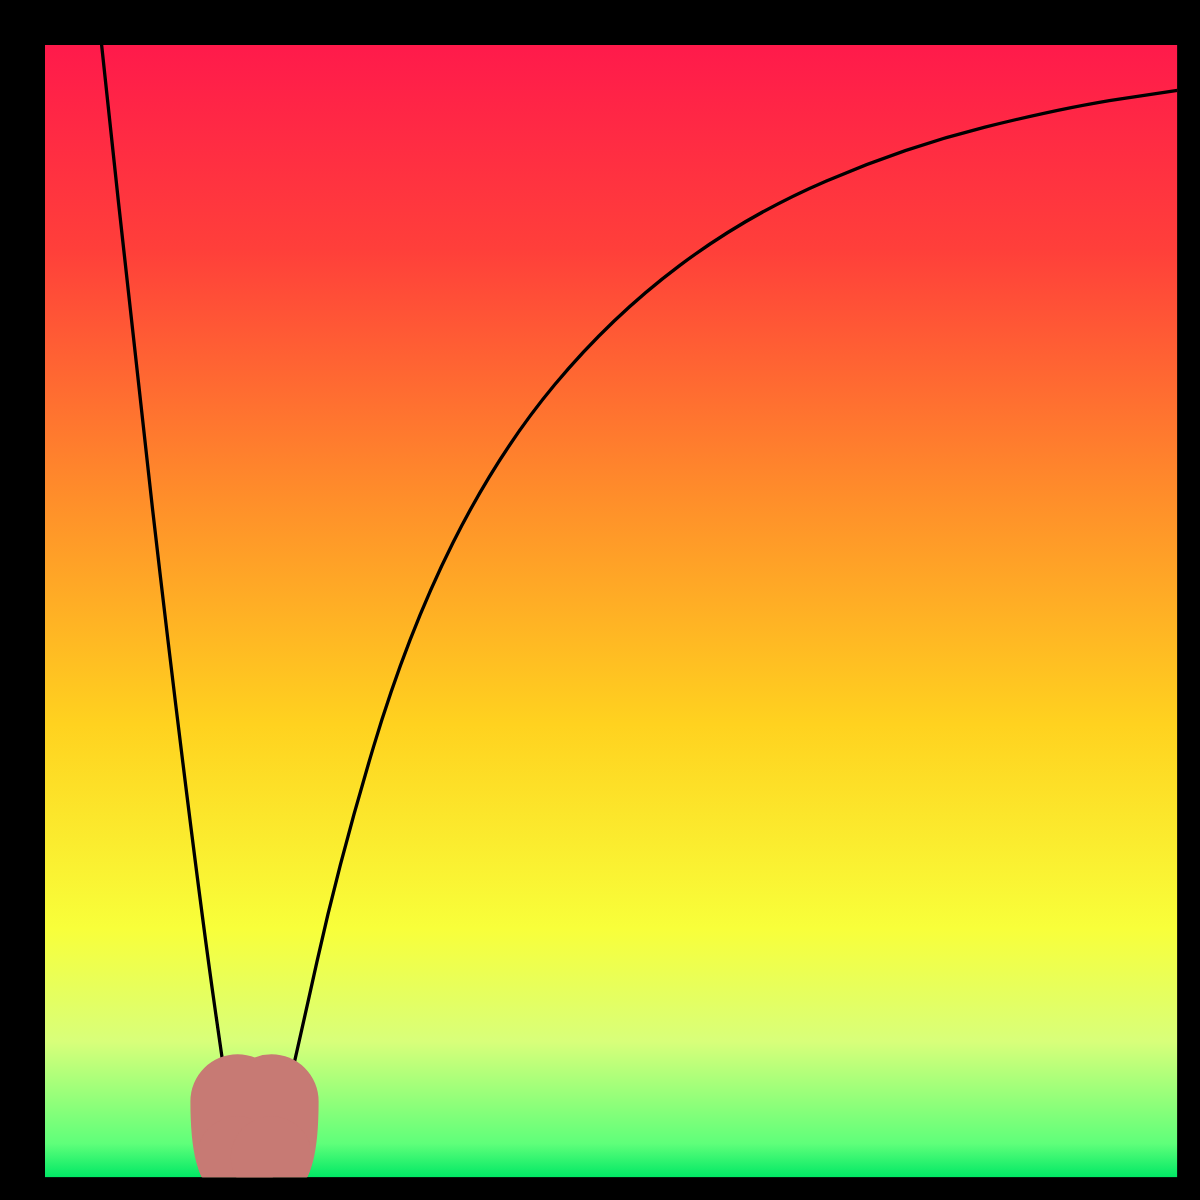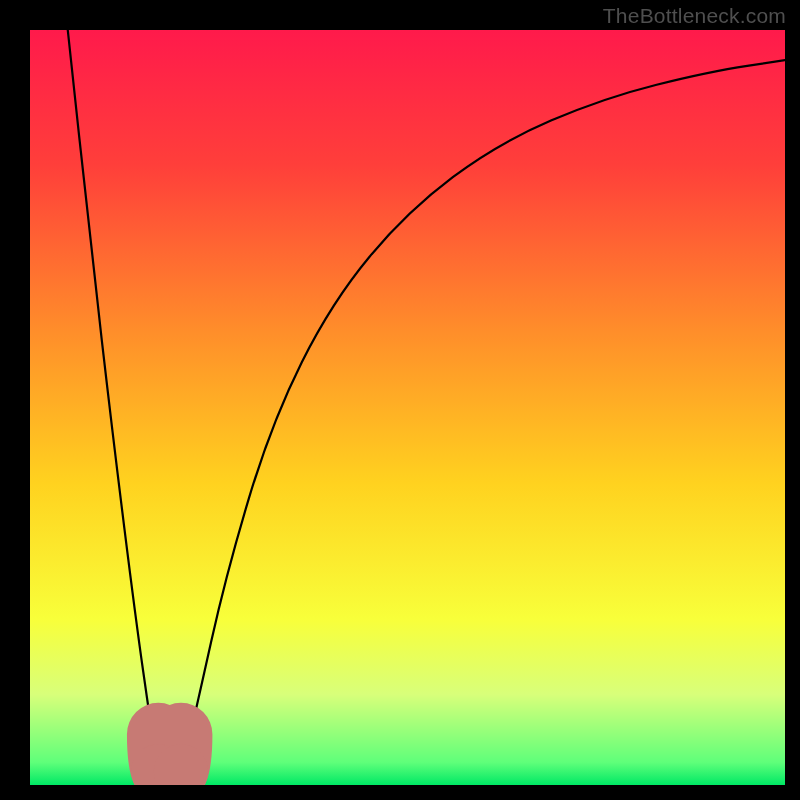--- a/index.html
+++ b/index.html
@@ -34,21 +34,20 @@
     font-weight: 400;
     letter-spacing: 0.2px;
     z-index: 10;
   }
   svg { display: block; }
 </style>
 </head>
 <body>
 
 <div class="frame">
-  <div class="watermark">TheBottleneck.com</div>
 
   <div class="plot">
     <svg id="chart-svg" width="755" height="755" viewBox="0 0 755 755">
       <defs>
         <linearGradient id="bg-grad" x1="0" y1="0" x2="0" y2="1">
             <stop offset="0.0%" stop-color="#ff1a4b"></stop>
             <stop offset="18.0%" stop-color="#ff3f3a"></stop>
             <stop offset="40.0%" stop-color="#ff8e2a"></stop>
             <stop offset="60.0%" stop-color="#ffd21f"></stop>
             <stop offset="78.0%" stop-color="#f8ff3a"></stop>

